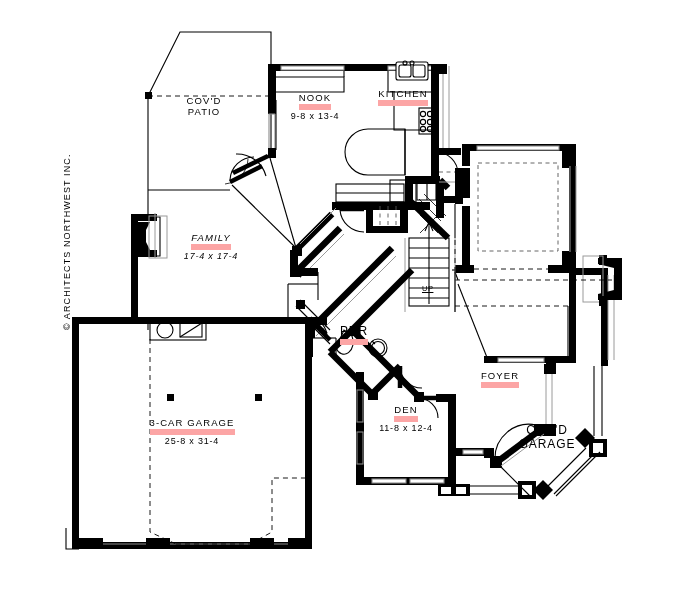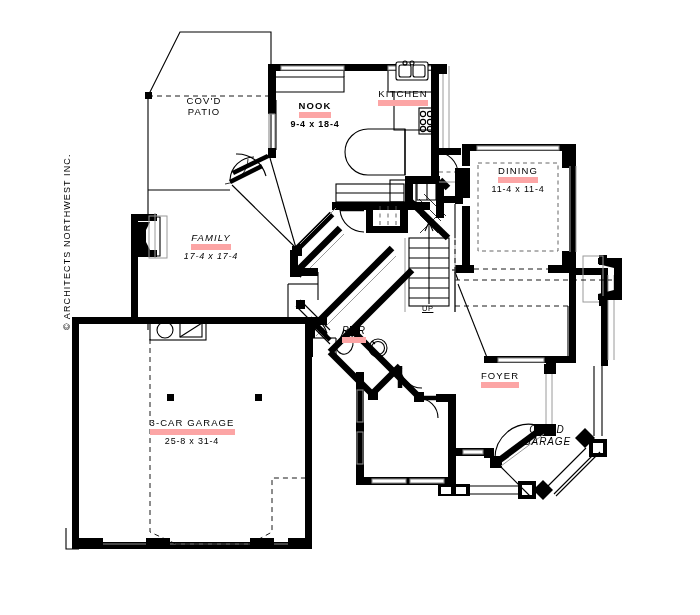--- a/index.html
+++ b/index.html
@@ -43,21 +43,21 @@
     margin: 0 auto;
     width: fit-content;
     letter-spacing: 1.1px;
   }
   .rm-dim {
     display: block;
     font-size: 9px;
     letter-spacing: 0.8px;
     margin-top: 1px;
   }
-  .rm-label.small .rm-name { font-size: 10px; letter-spacing: 0.9px; font-style: italic; }
+  .rm-label.small .rm-name { font-size: 12px; letter-spacing: 0.9px; }
   .rm-label.nobar .rm-name { border-bottom: none; }
   .stair-up {
     position: absolute;
     font-size: 7.5px;
     letter-spacing: 0.5px;
     color: #000;
     pointer-events: none;
   }
   #copyright-text {
     position: absolute;
@@ -435,56 +435,56 @@
       <path class="t" d="M568,306 L568,360"></path>
     </g>
 
   </svg>
 
   <div class="rm-label nobar" style="left:160px; top:96px; width:88px;">
     <span class="rm-name">COV'D</span>
     <span class="rm-name">PATIO</span>
   </div>
 
-  <div class="rm-label" style="left:270px; top:101px; width:90px;font-weight:bold;">
+  <div class="rm-label" style="left:270px; top:93px; width:90px;">
     <span class="rm-name">NOOK</span>
-    <span class="rm-dim">9-4 x 18-4</span>
+    <span class="rm-dim">9-8 x 13-4</span>
   </div>
 
   <div class="rm-label" style="left:358px; top:89px; width:90px;">
     <span class="rm-name">KITCHEN</span>
   </div>
 
-  <div class="rm-label" style="left:473px; top:166px; width:90px;">
-    <span class="rm-name">DINING</span>
-    <span class="rm-dim">11-4 x 11-4</span>
-  </div>
 
 
   <div class="rm-label" style="left:163px; top:233px; width:96px;font-style:italic;">
     <span class="rm-name">FAMILY</span>
     <span class="rm-dim">17-4 x 17-4</span>
   </div>
 
   <div class="rm-label" style="left:126px; top:418px; width:132px;">
     <span class="rm-name">3-CAR GARAGE</span>
     <span class="rm-dim">25-8 x 31-4</span>
   </div>
 
+  <div class="rm-label" style="left:358px; top:405px; width:96px;">
+    <span class="rm-name">DEN</span>
+    <span class="rm-dim">11-8 x 12-4</span>
+  </div>
 
   <div class="rm-label" style="left:455px; top:371px; width:90px;">
     <span class="rm-name">FOYER</span>
   </div>
 
   <div class="rm-label small" style="left:330px; top:325px; width:48px;">
     <span class="rm-name">PDR</span>
   </div>
 
   <div class="rm-label small nobar" style="left:508px; top:424px; width:78px;">
     <span class="rm-name">COV'D</span>
     <span class="rm-name">GARAGE</span>
   </div>
 
-  <div class="stair-up" style="left:422px; top:304px;text-decoration:underline;">UP</div>
+  <div class="stair-up" style="left:422px; top:284px;text-decoration:underline;">UP</div>
 
   <div id="copyright-text">© ARCHITECTS NORTHWEST INC.</div>
 
 </div>
 
 </body></html>

